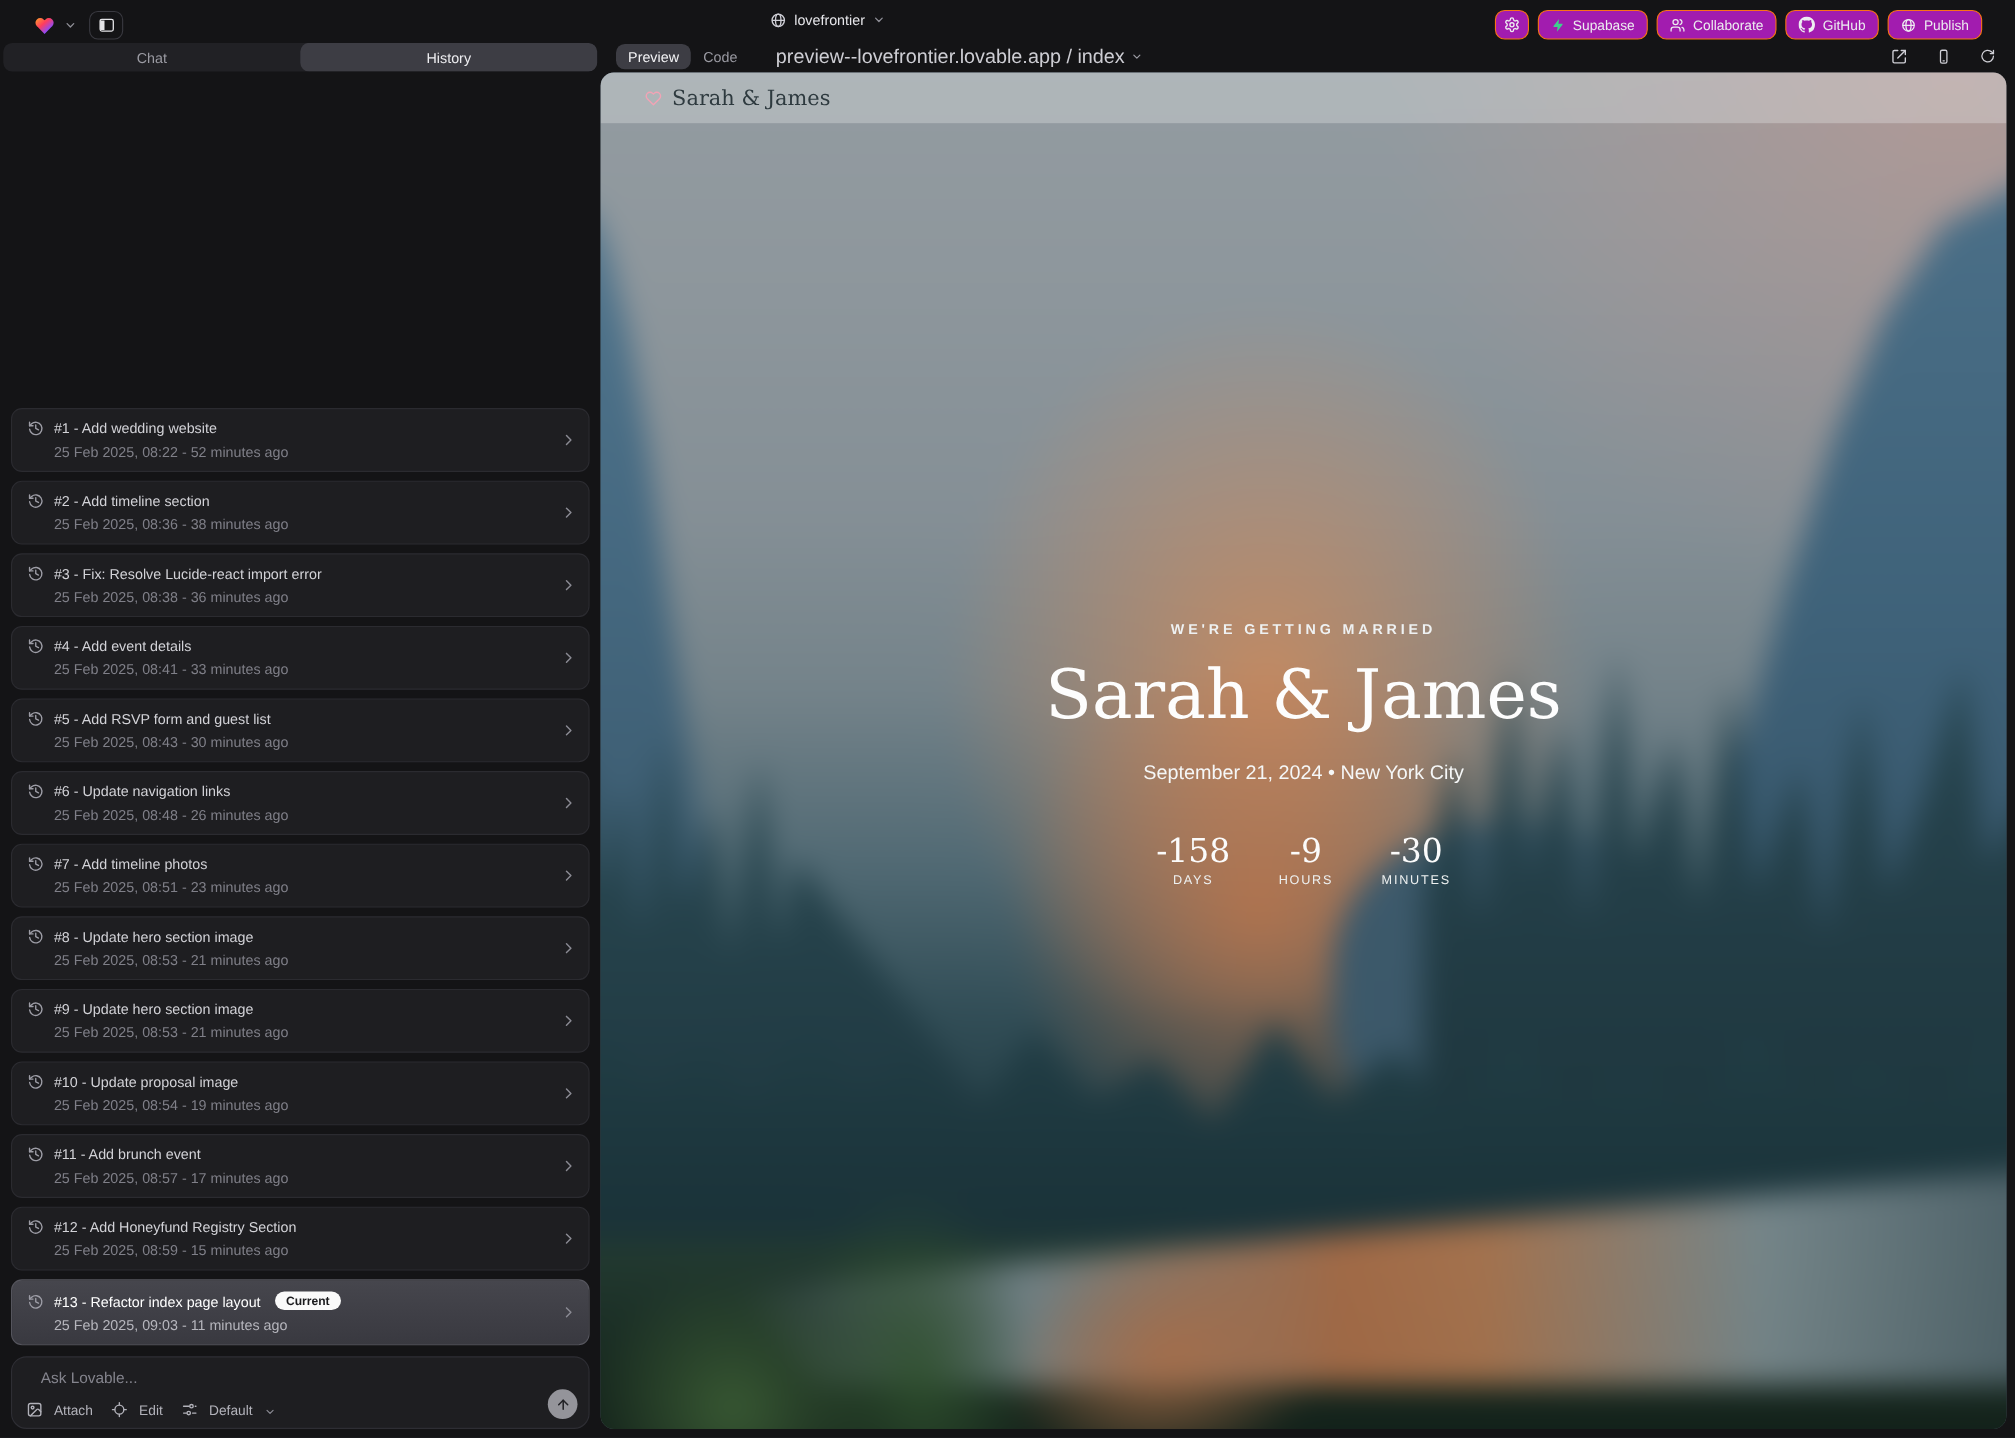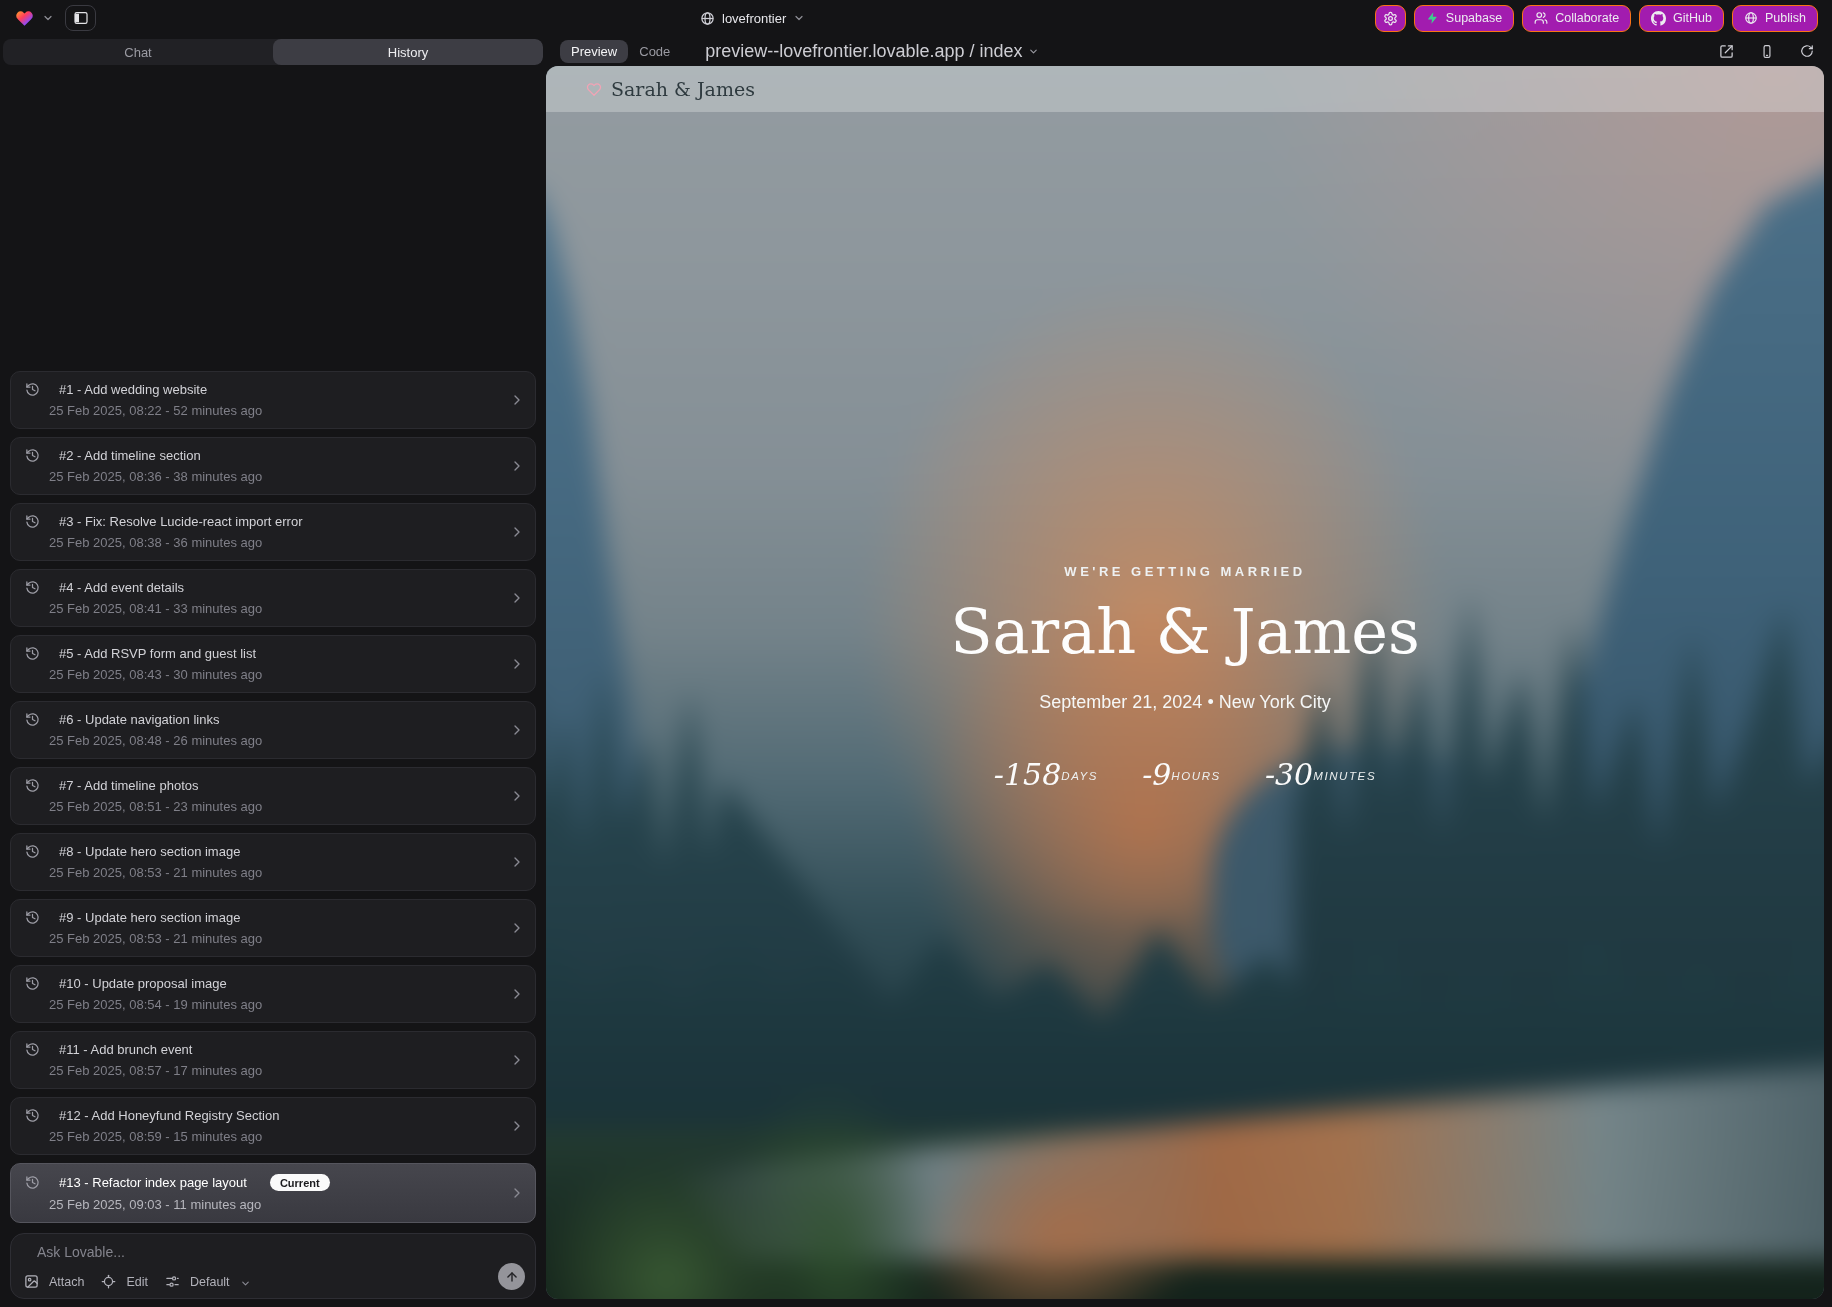--- a/index.html
+++ b/index.html
@@ -4,21 +4,21 @@
 <style>
   * { margin:0; padding:0; box-sizing:border-box; }
   html,body { width:1832px; height:1307px; background:#141416; overflow:hidden;
               font-family:"Liberation Sans", sans-serif; }
   svg { display:block; }
 
   #app { width:1832px; height:1307px; display:grid;
          grid-template-columns:546px 1fr; grid-template-rows:36px 1fr; }
 
   
-  #topbar { grid-column:1 / 3; display:flex; align-items:center; padding:0 14px; position:relative;gap:24px; }
+  #topbar { grid-column:1 / 3; display:flex; align-items:flex-end; padding:0 30px; position:relative;gap:24px; }
   .tb-left { display:flex; align-items:center; gap:7px; }
   .logo-heart { width:21px; height:19px; }
   .tiny-chev { color:#8f8f97; }
   .panel-btn { width:31px; height:26px; border:1px solid #3a3a41; border-radius:8px;
                background:transparent; display:flex; align-items:center; justify-content:center;
                color:#e4e4e7; margin-left:4px; cursor:pointer; }
   .tb-center { position:absolute; left:700px; top:0; height:36px; display:flex; align-items:center; gap:7px;
                color:#e6e6ea; font-size:13px; font-weight:500; }
   .tb-center .globe { color:#cfcfd6; }
   .tb-right { margin-left:auto; display:flex; align-items:center; gap:8px; }
@@ -32,21 +32,21 @@
   .seg { margin:3px; height:26px; display:flex; background:#212125; border-radius:8px; overflow:hidden; }
   .seg-item { flex:1; display:flex; align-items:center; justify-content:center;
               font-size:13px; color:#9b9ba3; cursor:pointer; border-radius:8px; }
   .seg-item.active { background:#3d3d44; color:#ededf0; }
 
   .history-list { flex:1; min-height:0; display:flex; flex-direction:column; justify-content:flex-end;
                   gap:8px; padding:0 10px 2px; }
   .hist-card { position:relative; background:#1e1e21; border:1px solid #2b2b30; border-radius:10px;
                padding:10px 34px 10px 14px; cursor:pointer; }
   .hist-card.current { background:linear-gradient(180deg,#46464d,#393940); border-color:#55555d; }
-  .hist-top { display:flex; align-items:center; gap:19px; }
+  .hist-top { display:flex; align-items:flex-end; gap:9px; }
   .hist-icon { color:#9d9da6; flex:none; }
   .hist-title { font-size:13px; color:#d2d2d7; }
   .hist-card.current .hist-title { color:#ffffff; font-weight:500; }
   .hist-badge { background:#fafafa; color:#1b1b1e; font-size:11px; font-weight:700;
                 border-radius:999px; padding:2.5px 10px; margin-left:4px; }
   .hist-time { font-size:13px; color:#7f7f88; margin:6px 0 0 24px; }
   .hist-card.current .hist-time { color:#b6b6bd; }
   .hist-chev { position:absolute; right:10px; top:50%; transform:translateY(-50%); color:#8a8a93; }
 
   .composer { position:relative; margin:8px 10px 8px; height:66px; background:#1e1e21;
@@ -133,21 +133,21 @@
   .site-nav { margin-left:auto; display:flex; align-items:center; gap:31px; }
   .site-nav a { font-size:13.5px; color:#3c474c; text-decoration:none; cursor:pointer; }
 
   .hero { position:absolute; left:0; top:498px; width:100%; display:flex; flex-direction:column;
           align-items:center; text-align:center; color:#fff; }
   .hero-eyebrow { font-size:13px; letter-spacing:3.5px; font-weight:600; color:#eef1f2; }
   .hero-title { font-family:"DejaVu Serif", serif; font-size:62px; font-weight:500;
                 color:#fdfdfd; margin-top:16px; }
   .hero-sub { font-size:18px; color:#f5f7f7; margin-top:24px; }
   .countdown { display:flex; gap:44px; margin-top:44px; }
-  .cd-unit { display:flex; flex-direction:row; align-items:center;font-style:italic; }
+  .cd-unit { display:flex; flex-direction:column; align-items:center; }
   .cd-value { font-family:"DejaVu Serif", serif; font-size:30px; color:#fbfbfb; }
   .cd-label { font-size:11.5px; letter-spacing:1.6px; color:#edf0f0; margin-top:3px; }
 </style>
 </head>
 <body>
 
 <div id="app">
 
   <header id="topbar">
     <div class="tb-left">

